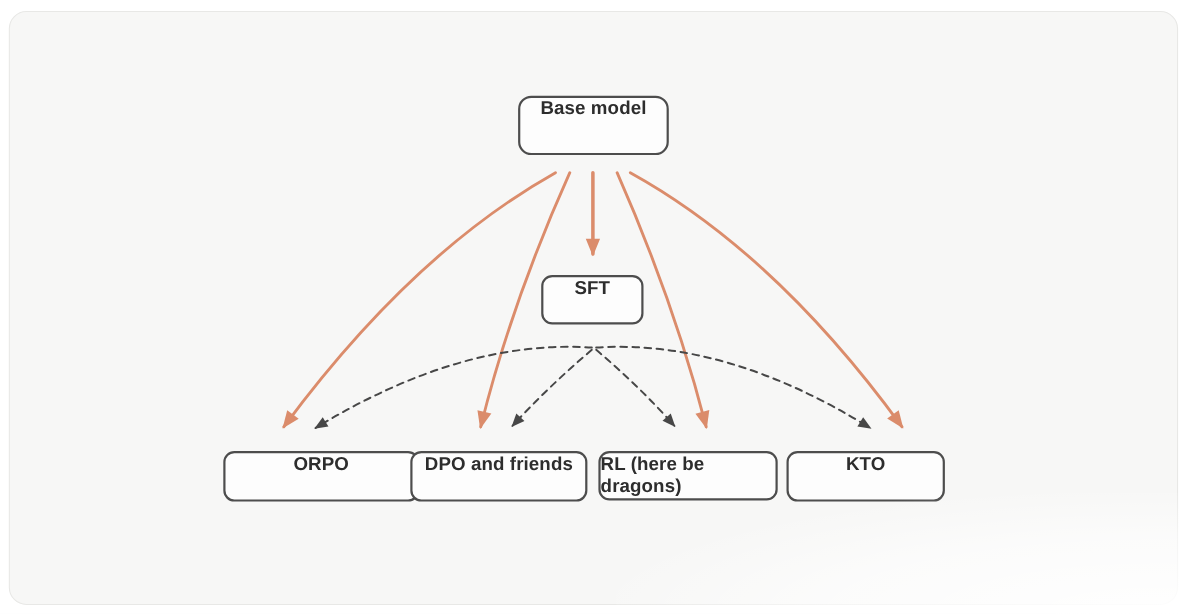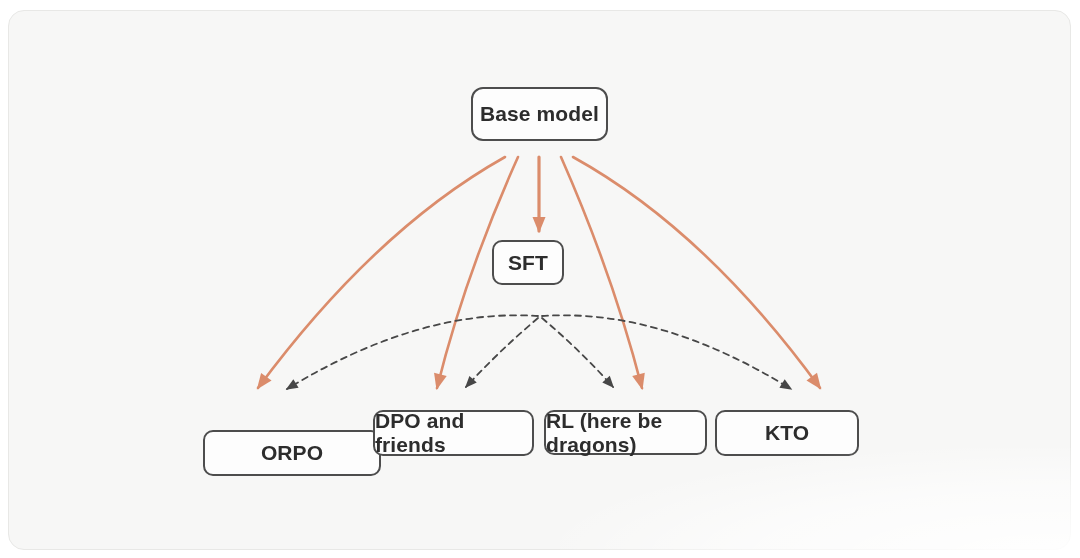--- a/index.html
+++ b/index.html
@@ -47,33 +47,32 @@
   .edge.dashed{
     stroke:var(--dashed);
     stroke-width:1.8;
     stroke-dasharray:6 5;
   }
   .ah-solid{ fill:var(--accent); }
   .ah-dashed{ fill:var(--dashed); }
   .node{
     position:absolute;
     display:flex;
-    align-items:center;
     justify-content:center;
     background:var(--node_bg);
     border:2px solid var(--node_border);
     border-radius:10px;
     color:var(--text);
-    font-size:21px;
+    font-size:17px;
     font-weight:600;
     letter-spacing:0.1px;
   }
   .node-base{ left:471px; top:87px;  width:137px; height:54px; border-radius:12px; }
-  .node-sft { left:492px; top:240px; width:72px;  height:45px; }
-  .node-orpo{ left:203px; top:430px; width:178px; height:46px; }
+  .node-sft { left:492px; top:250px; width:93px;  height:45px; }
+  .node-orpo{ left:203px; top:410px; width:178px; height:46px; }
   .node-dpo { left:373px; top:410px; width:161px; height:46px; }
   .node-rl  { left:544px; top:410px; width:163px; height:45px; }
   .node-kto { left:715px; top:410px; width:144px; height:46px; }
   .bottom-fade{
     position:absolute;
     right:0; bottom:0;
     width:520px; height:110px;
     background:radial-gradient(ellipse at 95% 100%, rgba(255,255,255,0.95) 0%, rgba(255,255,255,0.55) 45%, rgba(255,255,255,0) 75%);
     pointer-events:none;
   }

